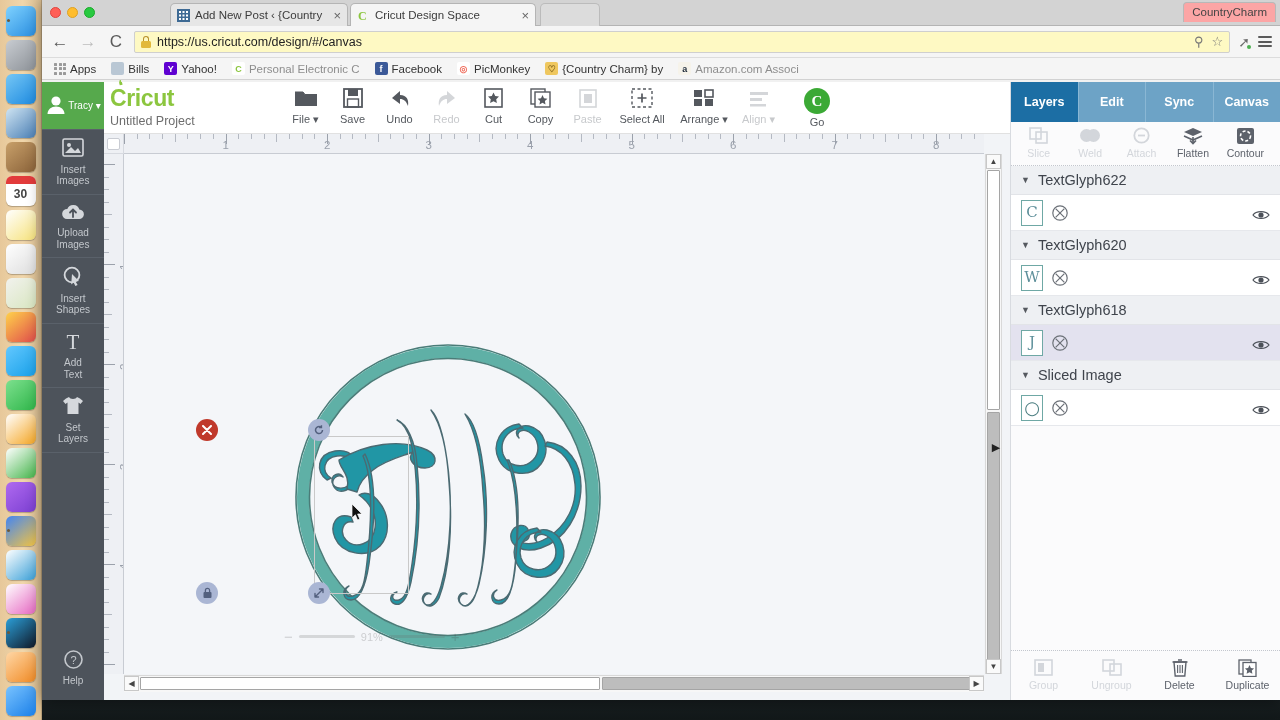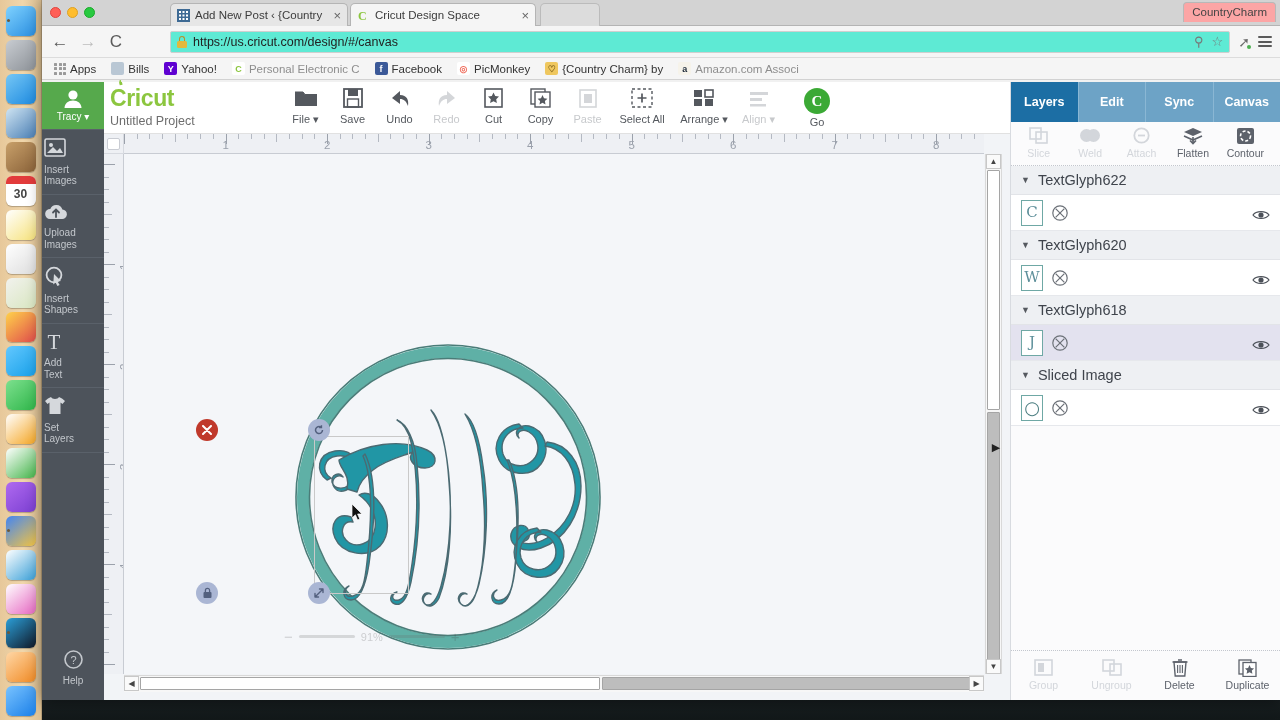--- a/index.html
+++ b/index.html
@@ -75,23 +75,23 @@
     background: #fca5a5; padding: 3px 8px 4px;
   }
 
   .navbar {
     height: 32px; background: #f5f5f5; border-bottom: 1px solid #dcdcdc;
     display: flex; align-items: center; padding: 0 8px; gap: 8px;
   }
   .nav-btn { width: 20px; text-align: center; font-size: 17px; color: #5b5b5b; line-height: 1; cursor: default; }
   .nav-btn.dim { color: #bdbdbd; }
   .omnibox {
-    flex: 1; height: 22px; background: #5eead4; border: 1px solid #cfcfcf; border-radius: 2px;
+    flex: 1; height: 22px; background: #fef9c3; border: 1px solid #cfcfcf; border-radius: 2px;
     display: flex; align-items: center; padding: 0 6px; gap: 6px;
-    font-size: 12.5px; color: #222; margin-left: 36px;
+    font-size: 12.5px; color: #222;
   }
   .lock {
     width: 10px; height: 12px; position: relative; flex: 0 0 auto;
   }
   .lock .body { position:absolute; bottom:0; width:10px; height:7px; background:#e2b93b; border-radius:1.5px; }
   .lock .shack { position:absolute; top:0; left:2px; width:6px; height:6px; border:1.5px solid #b8902a; border-bottom:none; border-radius:3px 3px 0 0;}
   .omni-right { margin-left:auto; display:flex; align-items:center; gap:8px; }
   .omni-ico { font-size: 13px; color: #777; }
   .ext-ico { font-size: 14px; color: #6a6a6a; position: relative; }
   .ext-dot { position:absolute; right:-1px; bottom:1px; width:4px;height:4px;border-radius:50%;background:#4caf50;}
@@ -111,26 +111,26 @@
 
   
   .app { position: absolute; left: 42px; top: 82px; width: 1238px; height: 618px; background: #fff; }
 
   .app-sidebar {
     position: absolute; left: 0; top: 0; width: 62px; height: 618px;
     background: #4d535b; display: flex; flex-direction: column;
   }
   .sb-user {
     height: 47px; background: #56a94c; color: #fff;
-    display: flex; flex-direction: column; align-items: center; justify-content: center; gap: 1px;
+    display: flex; flex-direction: row; align-items: center; justify-content: center; gap: 1px;
     font-size: 10px;
   }
   .sb-item {
     border-bottom: 1px solid #5a616a;
-    padding: 8px 2px 7px; text-align: left; color: #c3c7cc; font-size: 10px; line-height: 1.15;
+    padding: 8px 2px 7px; text-align: center; color: #c3c7cc; font-size: 10px; line-height: 1.15;
   }
   .sb-item:first-of-type { border-top: 1px solid #5a616a; }
   .sb-ico { display:block; margin: 0 auto 4px; color:#d5d8dc; }
   .sb-help { margin-top: auto; padding: 10px 2px 14px; text-align:center; color:#c3c7cc; font-size:10px; }
 
   .app-main { position:absolute; left:62px; top:0; right:270px; height:618px; background:#f2f4f7; }
   .cricut-bar {
     height: 52px; background: #fff; border-bottom: 1px solid #e1e1e1;
     display: flex; align-items: center; padding-left: 6px;
   }

